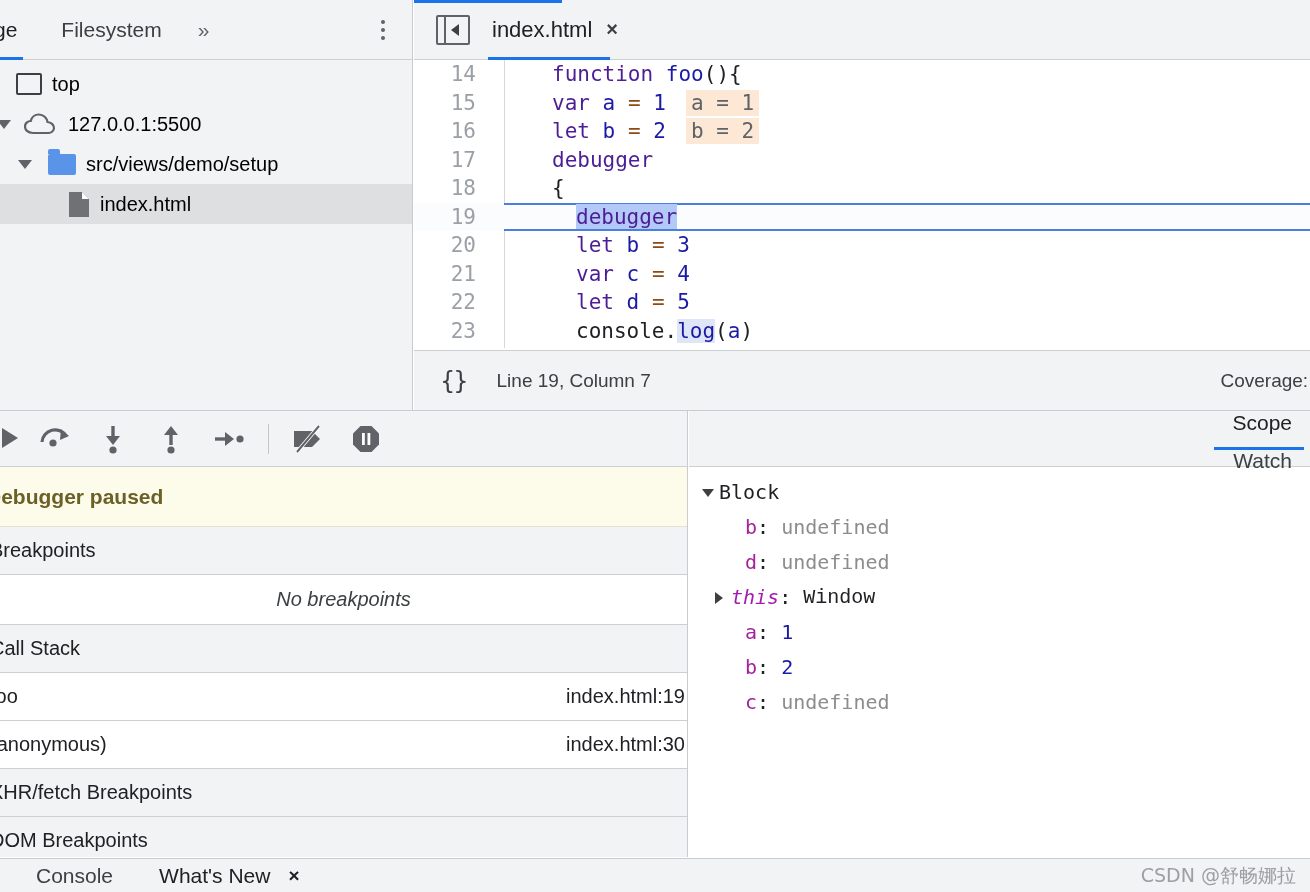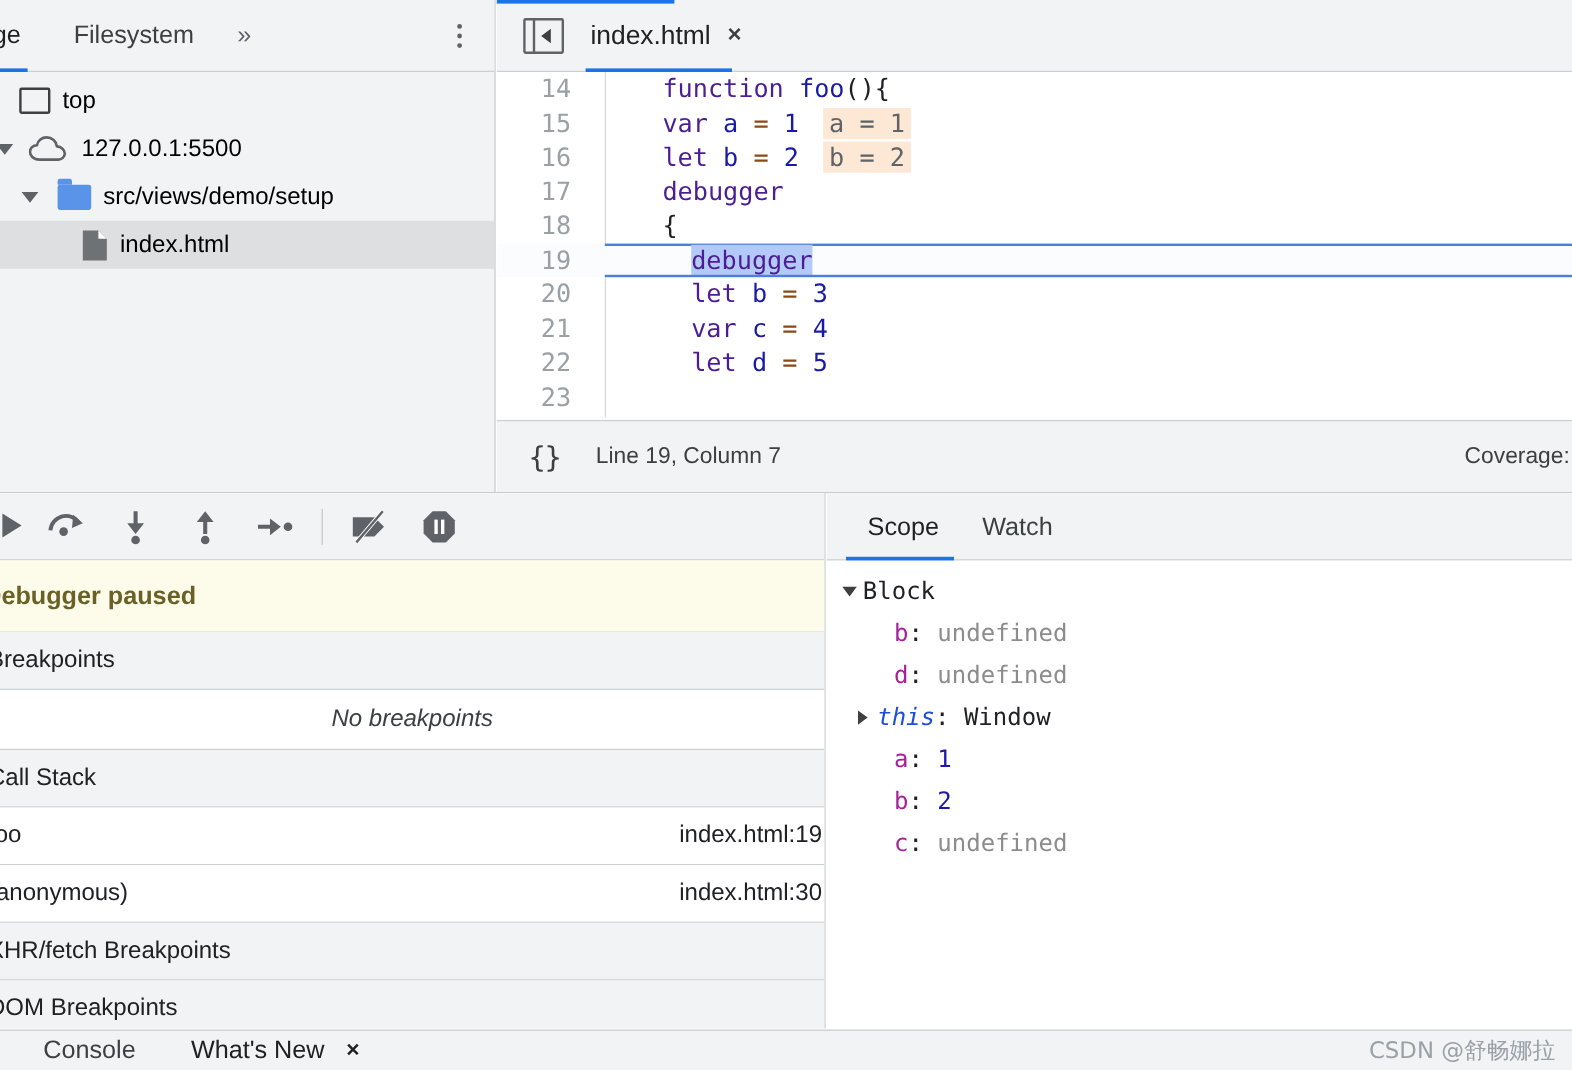--- a/index.html
+++ b/index.html
@@ -109,40 +109,40 @@
             background:#fff;border-bottom:1px solid #cdd0d3;box-sizing:border-box;}
   .sec-body span{font-style:italic;font-size:20px;color:#3c4043;}
   .cs-row{height:48px;display:flex;align-items:center;background:#fff;
           border-bottom:1px solid #cdd0d3;box-sizing:border-box;font-size:20px;color:#202124;}
   .cs-row .cs-name{margin-left:-10px;}
   .cs-row .cs-loc{margin-left:auto;margin-right:2px;color:#202124;}
 
   
   .scope-pane{position:absolute;left:689px;top:0;width:621px;height:446px;background:#fff;}
   .scope-tabbar{height:56px;background:#f1f3f4;border-bottom:1px solid #cdd0d3;
-                display:flex;align-items:flex-end;box-sizing:border-box;position:relative;}
+                display:flex;align-items:flex-end;box-sizing:border-box;position:relative;flex-direction:column;}
   .sc-tab{font-size:21px;color:#3c4043;padding:0 18px 14px 18px;position:relative;}
   .sc-tab.active{color:#202124;}
   .sc-tab.active::after{content:"";position:absolute;left:0;right:6px;bottom:-1px;height:3px;background:#1a73e8;}
   .sc-tab:first-child{margin-left:16px;}
 
   .scope-body{padding-top:8px;font-family:"DejaVu Sans Mono", monospace;font-size:20px;line-height:35px;}
   .sc-line{display:flex;align-items:center;height:35px;white-space:pre;}
   .sc-tw{width:22px;display:flex;align-items:center;justify-content:center;flex:0 0 auto;margin-left:8px;}
   .tri-d{width:0;height:0;border-left:6px solid transparent;border-right:6px solid transparent;border-top:8px solid #3c4043;}
   .tri-r{width:0;height:0;border-top:6px solid transparent;border-bottom:6px solid transparent;border-left:8px solid #3c4043;}
   .sc-scope-name{color:#202124;}
   .sc-indent{width:56px;flex:0 0 auto;}
   .sc-indent-tw{width:34px;flex:0 0 auto;display:flex;align-items:center;justify-content:flex-end;padding-right:8px;}
   .sc-prop{color:#a6219c;}
-  .sc-prop.ital{font-style:italic;color:#1d4ed8;}
+  .sc-prop.ital{font-style:italic;color:#a21caf;}
   .sc-colon{color:#202124;}
   .sc-undef{color:#8c8c8c;}
   .sc-num{color:#1a1aa6;}
-  .sc-obj{color:#202124;}
+  .sc-obj{color:#202124;font-family:Liberation Mono, monospace;}
 
   
   .drawer{position:absolute;left:0;top:447px;width:1310px;height:35px;background:#f1f3f4;
           border-top:1px solid #c8ccd0;display:flex;align-items:center;box-sizing:border-box;}
   .dw-tab{font-size:21px;color:#3c4043;white-space:nowrap;}
   .dw-tab.console{margin-left:36px;}
   .dw-tab.whatsnew{margin-left:46px;color:#202124;}
   .dw-close{font-size:19px;font-weight:bold;color:#202124;margin-left:18px;}
   .watermark{margin-left:auto;margin-right:14px;font-size:19px;color:#9aa0a6;
              font-family:"DejaVu Sans", sans-serif;}
@@ -270,20 +270,21 @@
             <span class="ctext" style="padding-left:86px"><span class="kw">var</span> <span class="fn">c</span> <span class="op">=</span> <span class="num">4</span></span>
           </div>
 
           <div class="cl">
             <span class="lnum">22</span>
             <span class="ctext" style="padding-left:86px"><span class="kw">let</span> <span class="fn">d</span> <span class="op">=</span> <span class="num">5</span></span>
           </div>
 
           <div class="cl">
             <span class="lnum">23</span>
+            <span class="ctext" style="padding-left:86px"><span class="plain">console.</span><span class="fn hl-word">log</span><span class="plain">(</span><span class="fn">a</span><span class="plain">)</span></span>
           </div>
 
         </div>
       </div>
 
       <div class="status-bar">
         <span class="braces">{}</span>
         <span class="st-text">Line 19, Column 7</span>
         <span class="st-cov">Coverage: n</span>
       </div>

